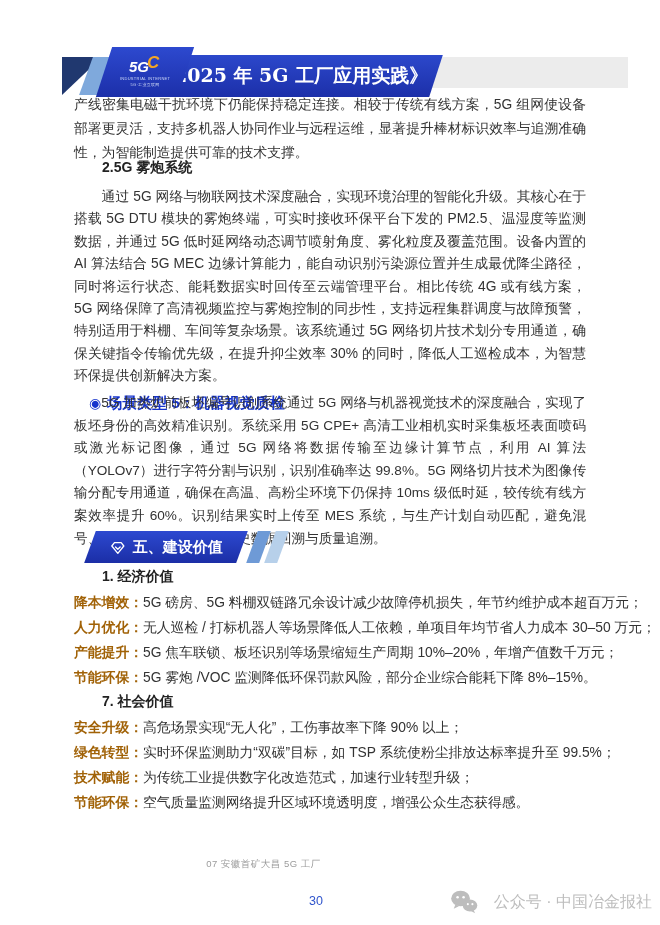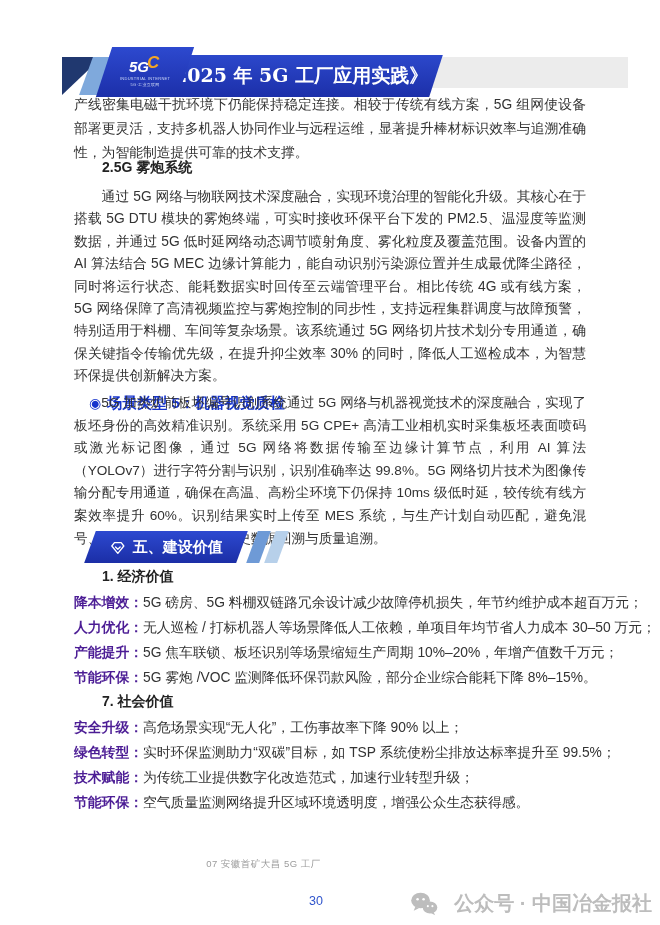--- a/index.html
+++ b/index.html
@@ -49,31 +49,31 @@
   .stripe{position:absolute;top:0;height:32px;width:13px;transform:skewX(-20deg);}
   .stripe.s1{left:162px;background:#6e9ad6;}
   .stripe.s2{left:180px;background:#b7d0ea;}
 
   
   .val-h{position:absolute;left:74px;width:512px;font-weight:bold;color:#222;
        font-size:14px;text-indent:2em;}
   .vh1{top:568px;} .vh2{top:693px;}
   .vrow{position:absolute;left:74px;width:516px;font-size:13.8px;color:#333;
        line-height:20px;white-space:nowrap;}
-  .vrow b{color:#4c1d95;}
+  .vrow b{color:#a16207;}
   .e0{top:593px;} .e1{top:618px;} .e2{top:643px;} .e3{top:668px;}
   .s0{top:718px;} .s1r{top:743px;} .s2r{top:768px;} .s3r{top:793px;}
 
   
   .foot-chapter{position:absolute;left:0;top:858px;width:527px;text-align:center;
        font-size:9.5px;color:#9b9b9b;letter-spacing:.5px;}
   .foot-page{position:absolute;left:0;top:894px;width:632px;text-align:center;
        font-size:12.5px;color:#2f54cc;}
   .watermark{position:absolute;right:8px;top:890px;display:flex;align-items:center;
-       gap:16px;color:#bdbdbd;font-size:20px;white-space:nowrap;font-weight:bold;}
+       gap:16px;color:#bdbdbd;font-size:16px;white-space:nowrap;}
   .wm-icon{width:28px;height:24px;flex:0 0 auto;}
 </style>
 </head>
 <body>
 
 <div class="page">
 
   <div class="hdr-graybar"></div>
   <div class="hdr-tri"></div>
   <div class="hdr-lightpar"></div>

